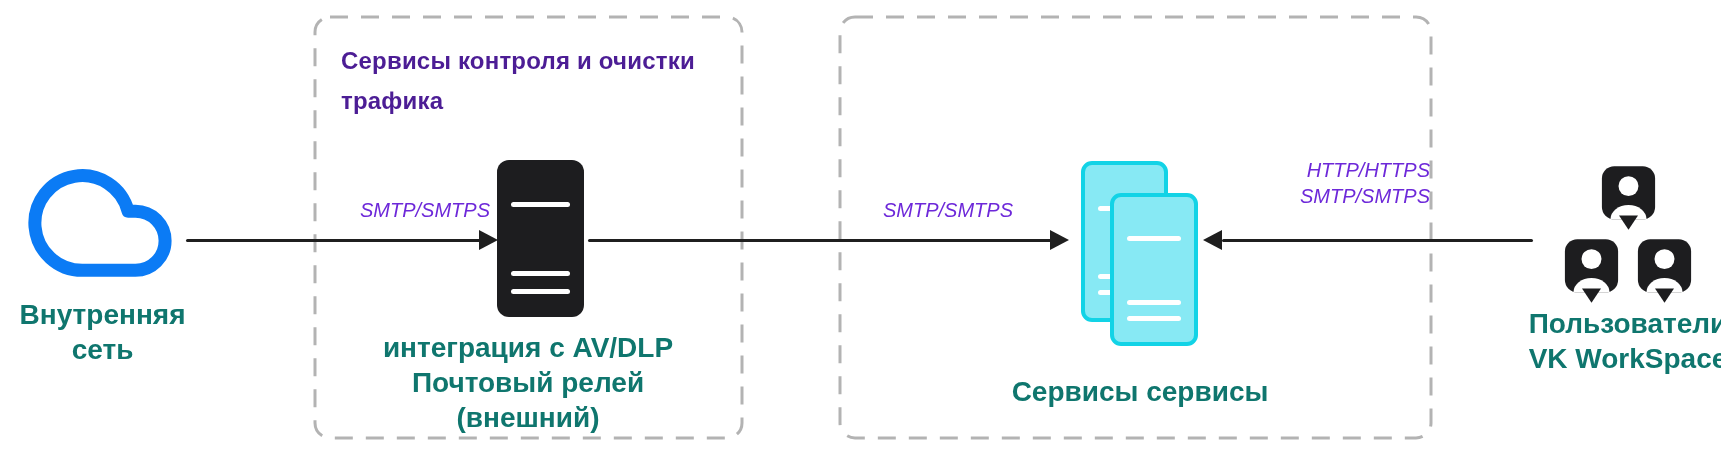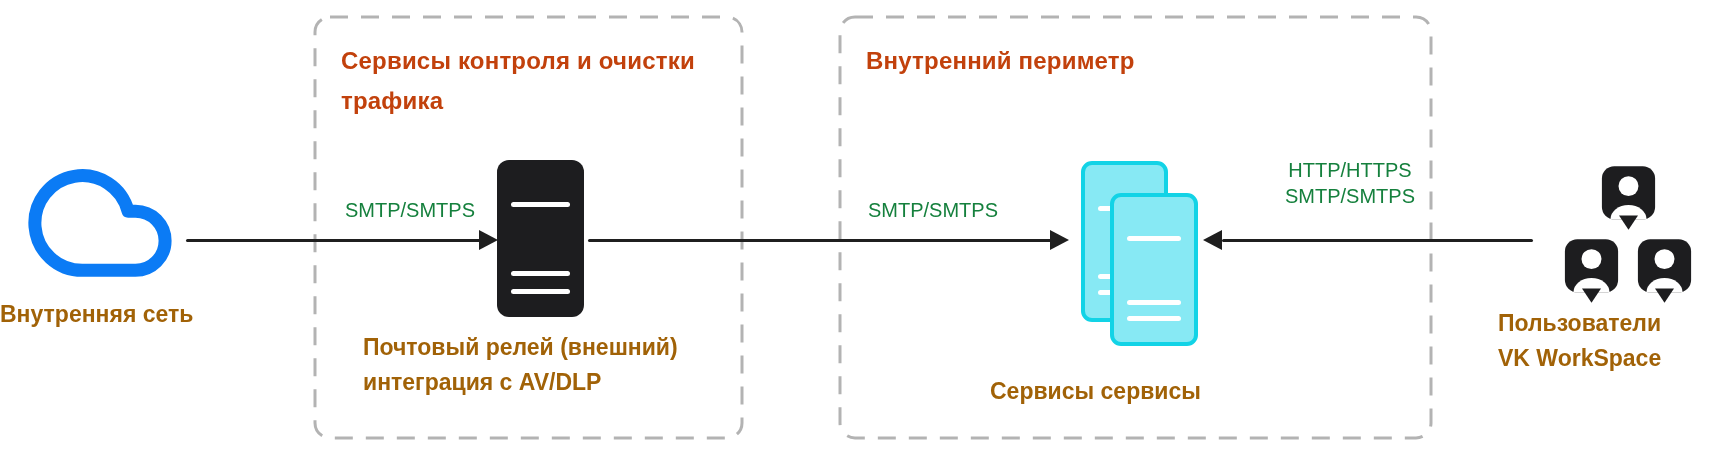--- a/index.html
+++ b/index.html
@@ -15,41 +15,43 @@
 
   
   .zone { position: absolute; }
   .zone svg { position: absolute; left: 0; top: 0; }
   .zone-title {
     position: absolute;
     font-size: 24px;
     font-weight: 700;
     line-height: 40px;
     letter-spacing: .2px;
-    color: #c2410c;
+    color: #4c1d95;
   }
 
   
   .node-label {
     position: absolute;
-    font-size: 23px;
+    font-size: 28px;
     font-weight: 700;
+    text-align: center;
     line-height: 35px;
-    color: #a16207;
+    color: #0f766e;
   }
 
   
   .edge-label {
     position: absolute;
     font-size: 20px;
     font-weight: 400;
-    text-align: center;
-    color: #15803d;
+    text-align: right;
+    color: #6d28d9;
     line-height: 26px;
     white-space: nowrap;
+    font-style: italic;
   }
 
   
   .arrow-line {
     position: absolute;
     height: 3px;
     background: #1f1f1f;
     border-radius: 2px;
   }
   .arrow-head {
@@ -99,35 +101,34 @@
   <svg width="431" height="425">
     <rect x="2" y="2" width="427" height="421" rx="15" fill="none" stroke="#b3b3b3" stroke-width="3" stroke-dasharray="18 13"></rect>
   </svg>
   <div class="zone-title" style="left:28px; top:26px; width:365px;">Сервисы контроля и очистки трафика</div>
 </div>
 
 <div class="zone" style="left:838px; top:15px; width:595px; height:425px;">
   <svg width="595" height="425">
     <rect x="2" y="2" width="591" height="421" rx="15" fill="none" stroke="#b3b3b3" stroke-width="3" stroke-dasharray="18 13"></rect>
   </svg>
-  <div class="zone-title" style="left:28px; top:26px; width:540px;">Внутренний периметр</div>
 </div>
 
 <div class="arrow-line" style="left:186px; top:239px; width:296px;"></div>
 <div class="arrow-head right" style="left:479px; top:230px;"></div>
 <div class="edge-label" style="left:330px; top:197px; width:160px;">SMTP/SMTPS</div>
 
 <div class="server server-dark" style="left:497px; top:160px; width:87px; height:157px;">
   <i class="sline l1"></i>
   <i class="sline l2"></i>
   <i class="sline l3"></i>
 </div>
 <div class="node-label" style="left:363px; top:330px; width:330px;">
+  <div>интеграция с AV/DLP</div>
   <div>Почтовый релей (внешний)</div>
-  <div>интеграция с AV/DLP</div>
 </div>
 
 <div class="arrow-line" style="left:588px; top:239px; width:464px;"></div>
 <div class="arrow-head right" style="left:1050px; top:230px;"></div>
 <div class="edge-label" style="left:853px; top:197px; width:160px;">SMTP/SMTPS</div>
 
 <div class="abs" style="left:1081px; top:161px; width:117px; height:185px;">
   <div class="server server-cyan" style="left:0px; top:0px; width:87px; height:161px;">
     <i class="sline l1"></i>
     <i class="sline l2"></i>

